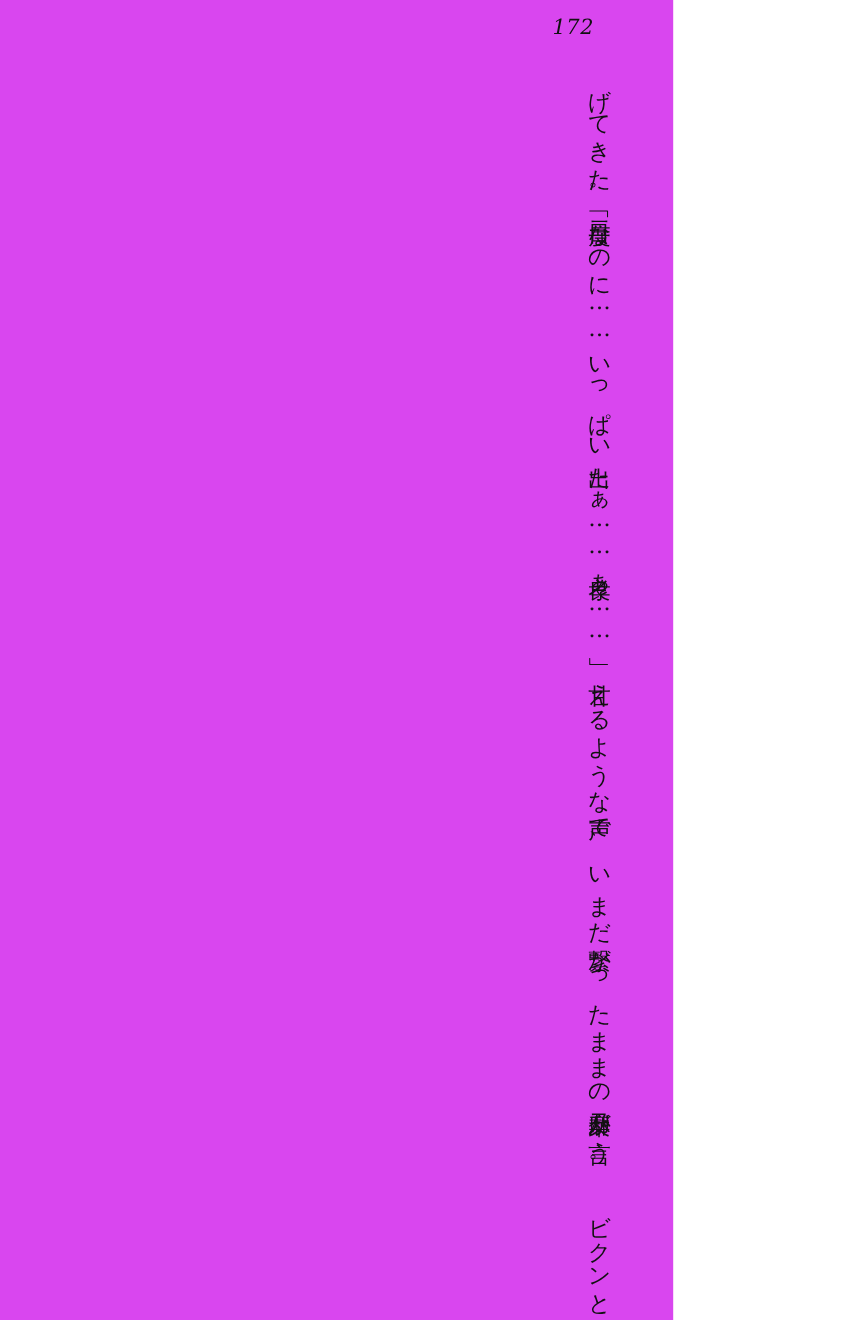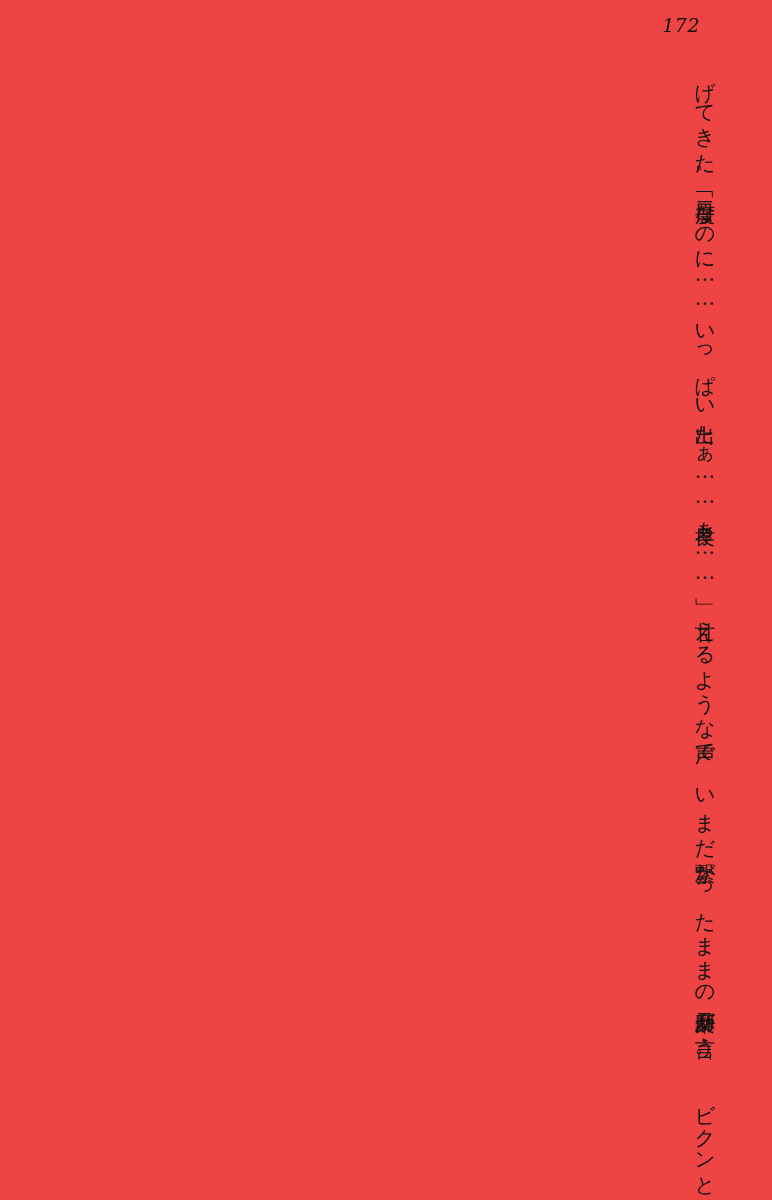--- a/index.html
+++ b/index.html
@@ -2,23 +2,23 @@
 <html><head>
 <meta charset="utf-8">
 <style>
   html, body {
     margin: 0;
     padding: 0;
     background: #ffffff;
   }
   .page {
     position: relative;
-    width: 772px;
+    width: 612px;
     height: 1200px;
-    background: #ef4444;
+    background: #d946ef;
     overflow: hidden;
     font-family: "DejaVu Serif", "Liberation Serif", serif;
     color: #111111;
   }
   .page-number {
     position: absolute;
     top: 14px;
     right: 72px;
     font-family: "DejaVu Serif", "Liberation Serif", serif;
     font-style: italic;

